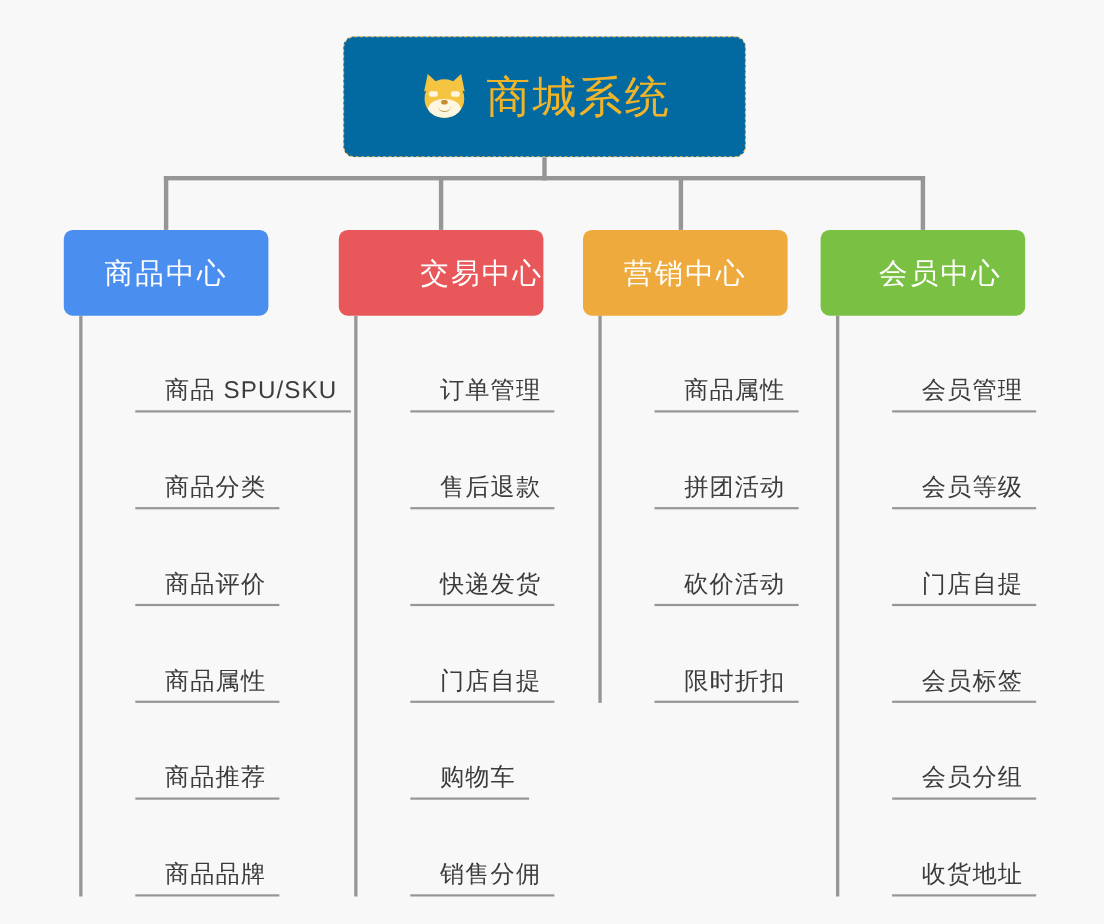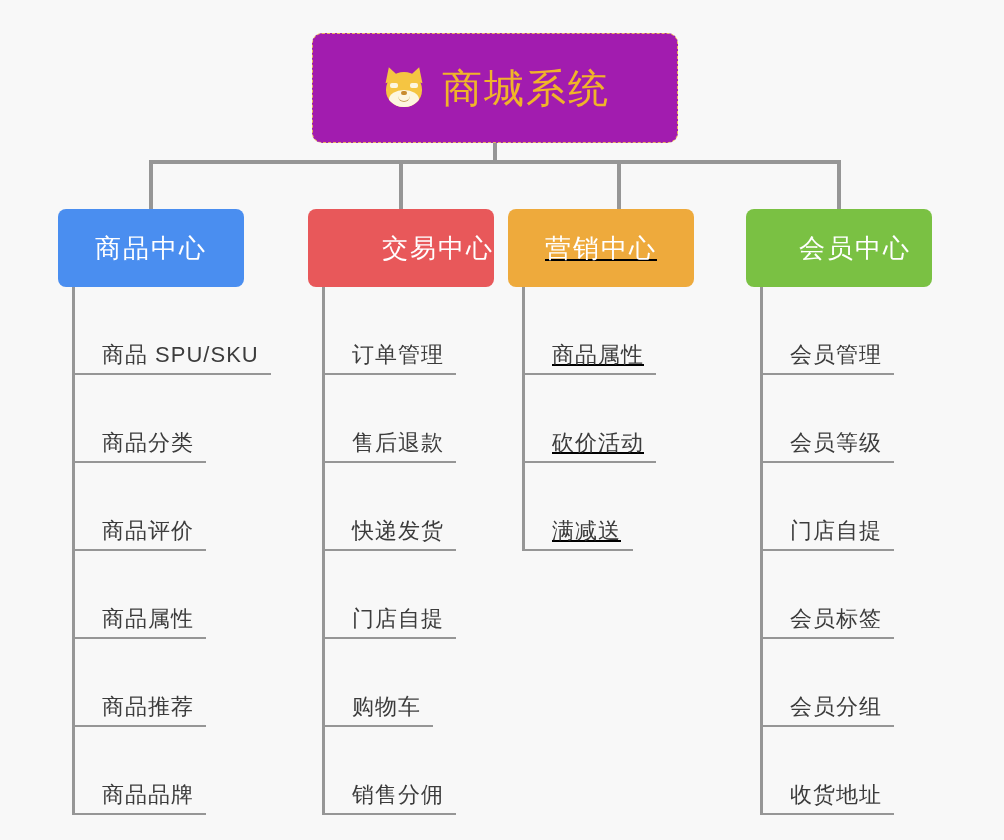--- a/index.html
+++ b/index.html
@@ -146,37 +146,38 @@
     padding-left: 0;
     border-left: 3px solid #969696;
     margin-top: 0;
   }
   .leaf {
     position: relative;
     height: 88px;
     display: flex;
     align-items: flex-end;
     box-sizing: border-box;
+    margin-left: 48px;
   }
   .leaf-label {
     font-size: 22px;
     color: #3c3c3c;
     white-space: nowrap;
     padding: 0 12px 6px 27px;
     border-bottom: 2px solid #969696;
     letter-spacing: 1px;
     line-height: 1.1;
   }
 </style>
 </head>
 <body style="background: rgb(248, 248, 248);">
 
 <div id="mindmap">
 
-  <div class="root-node" style="background: #a21caf; border-color: rgb(232, 184, 92);">
+  <div class="root-node" style="background: #0369a1; border-color: rgb(232, 184, 92);">
     <span class="root-icon">
       <span class="dog-face">
         <span class="dog-ear left"></span>
         <span class="dog-ear right"></span>
         <span class="dog-head">
           <span class="dog-muzzle"></span>
           <span class="dog-eye left"></span>
           <span class="dog-eye right"></span>
           <span class="dog-nose"></span>
           <span class="dog-mouth"></span>
@@ -240,33 +241,36 @@
         </div>
       <div class="leaf">
           <span class="leaf-label">购物车</span>
         </div>
       <div class="leaf">
           <span class="leaf-label">销售分佣</span>
         </div>
     </div>
   </div>
 
-  <div class="branch" style="left:508px;text-decoration:underline;">
+  <div class="branch" style="left:530px;">
     <div class="cat-box" style="background: rgb(238, 170, 60);">
       <span>营销中心</span>
     </div>
     <div class="leaf-list">
       <div class="leaf">
           <span class="leaf-label">商品属性</span>
         </div>
       <div class="leaf">
+          <span class="leaf-label">拼团活动</span>
+        </div>
+      <div class="leaf">
           <span class="leaf-label">砍价活动</span>
         </div>
       <div class="leaf">
-          <span class="leaf-label">满减送</span>
+          <span class="leaf-label">限时折扣</span>
         </div>
     </div>
   </div>
 
   <div class="branch" style="left:746px;">
     <div class="cat-box" style="background: rgb(122, 193, 67); padding-left: 32px;">
       <span>会员中心</span>
     </div>
     <div class="leaf-list">
       <div class="leaf">

